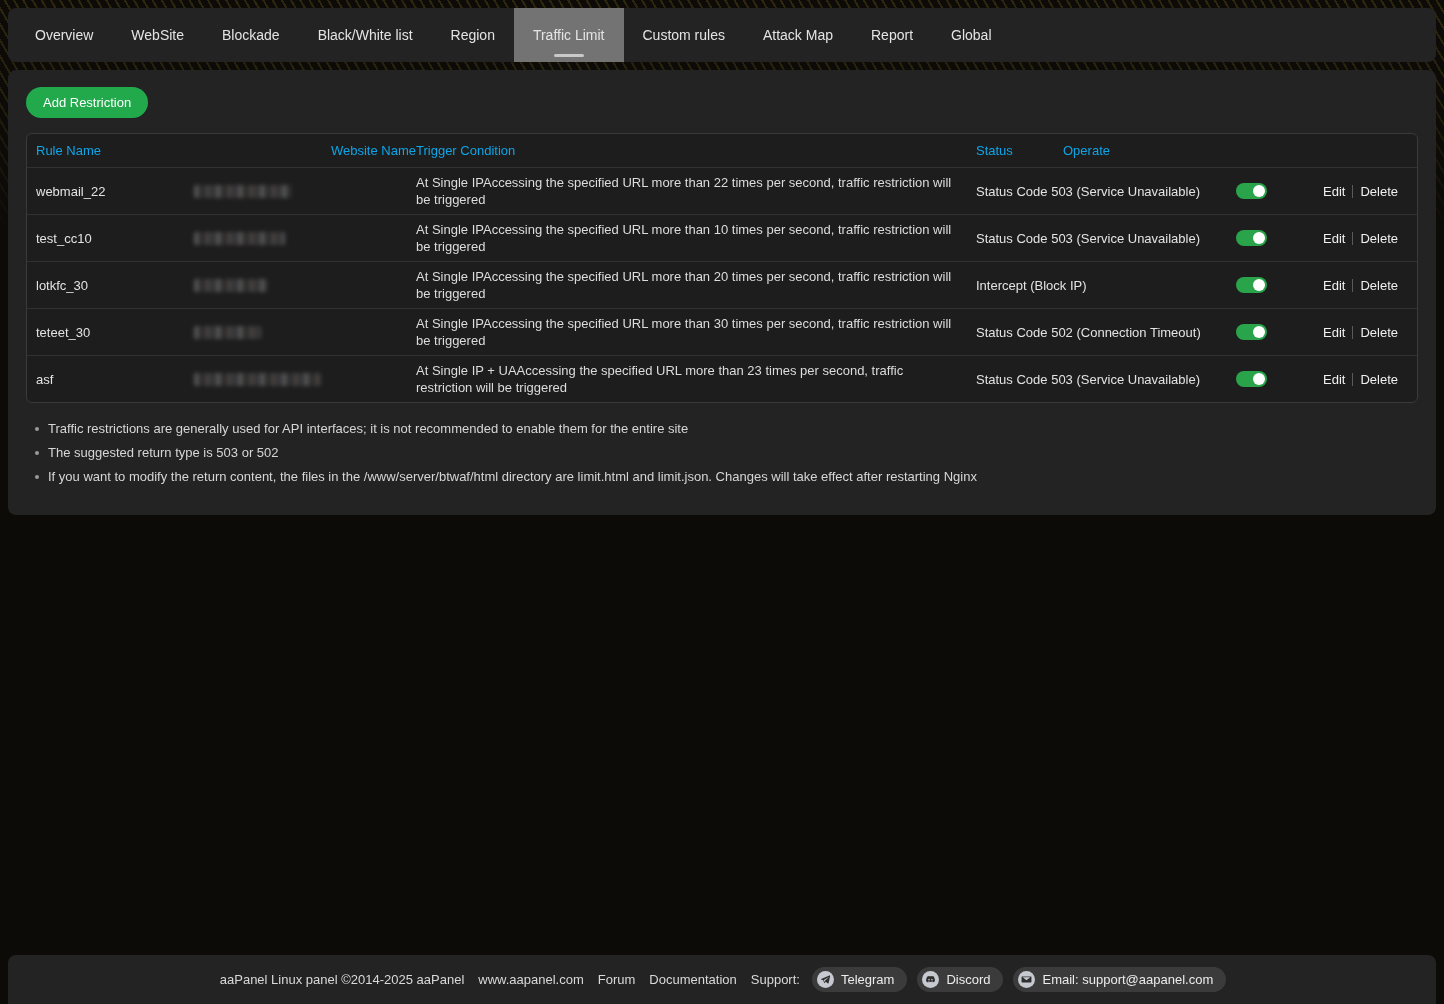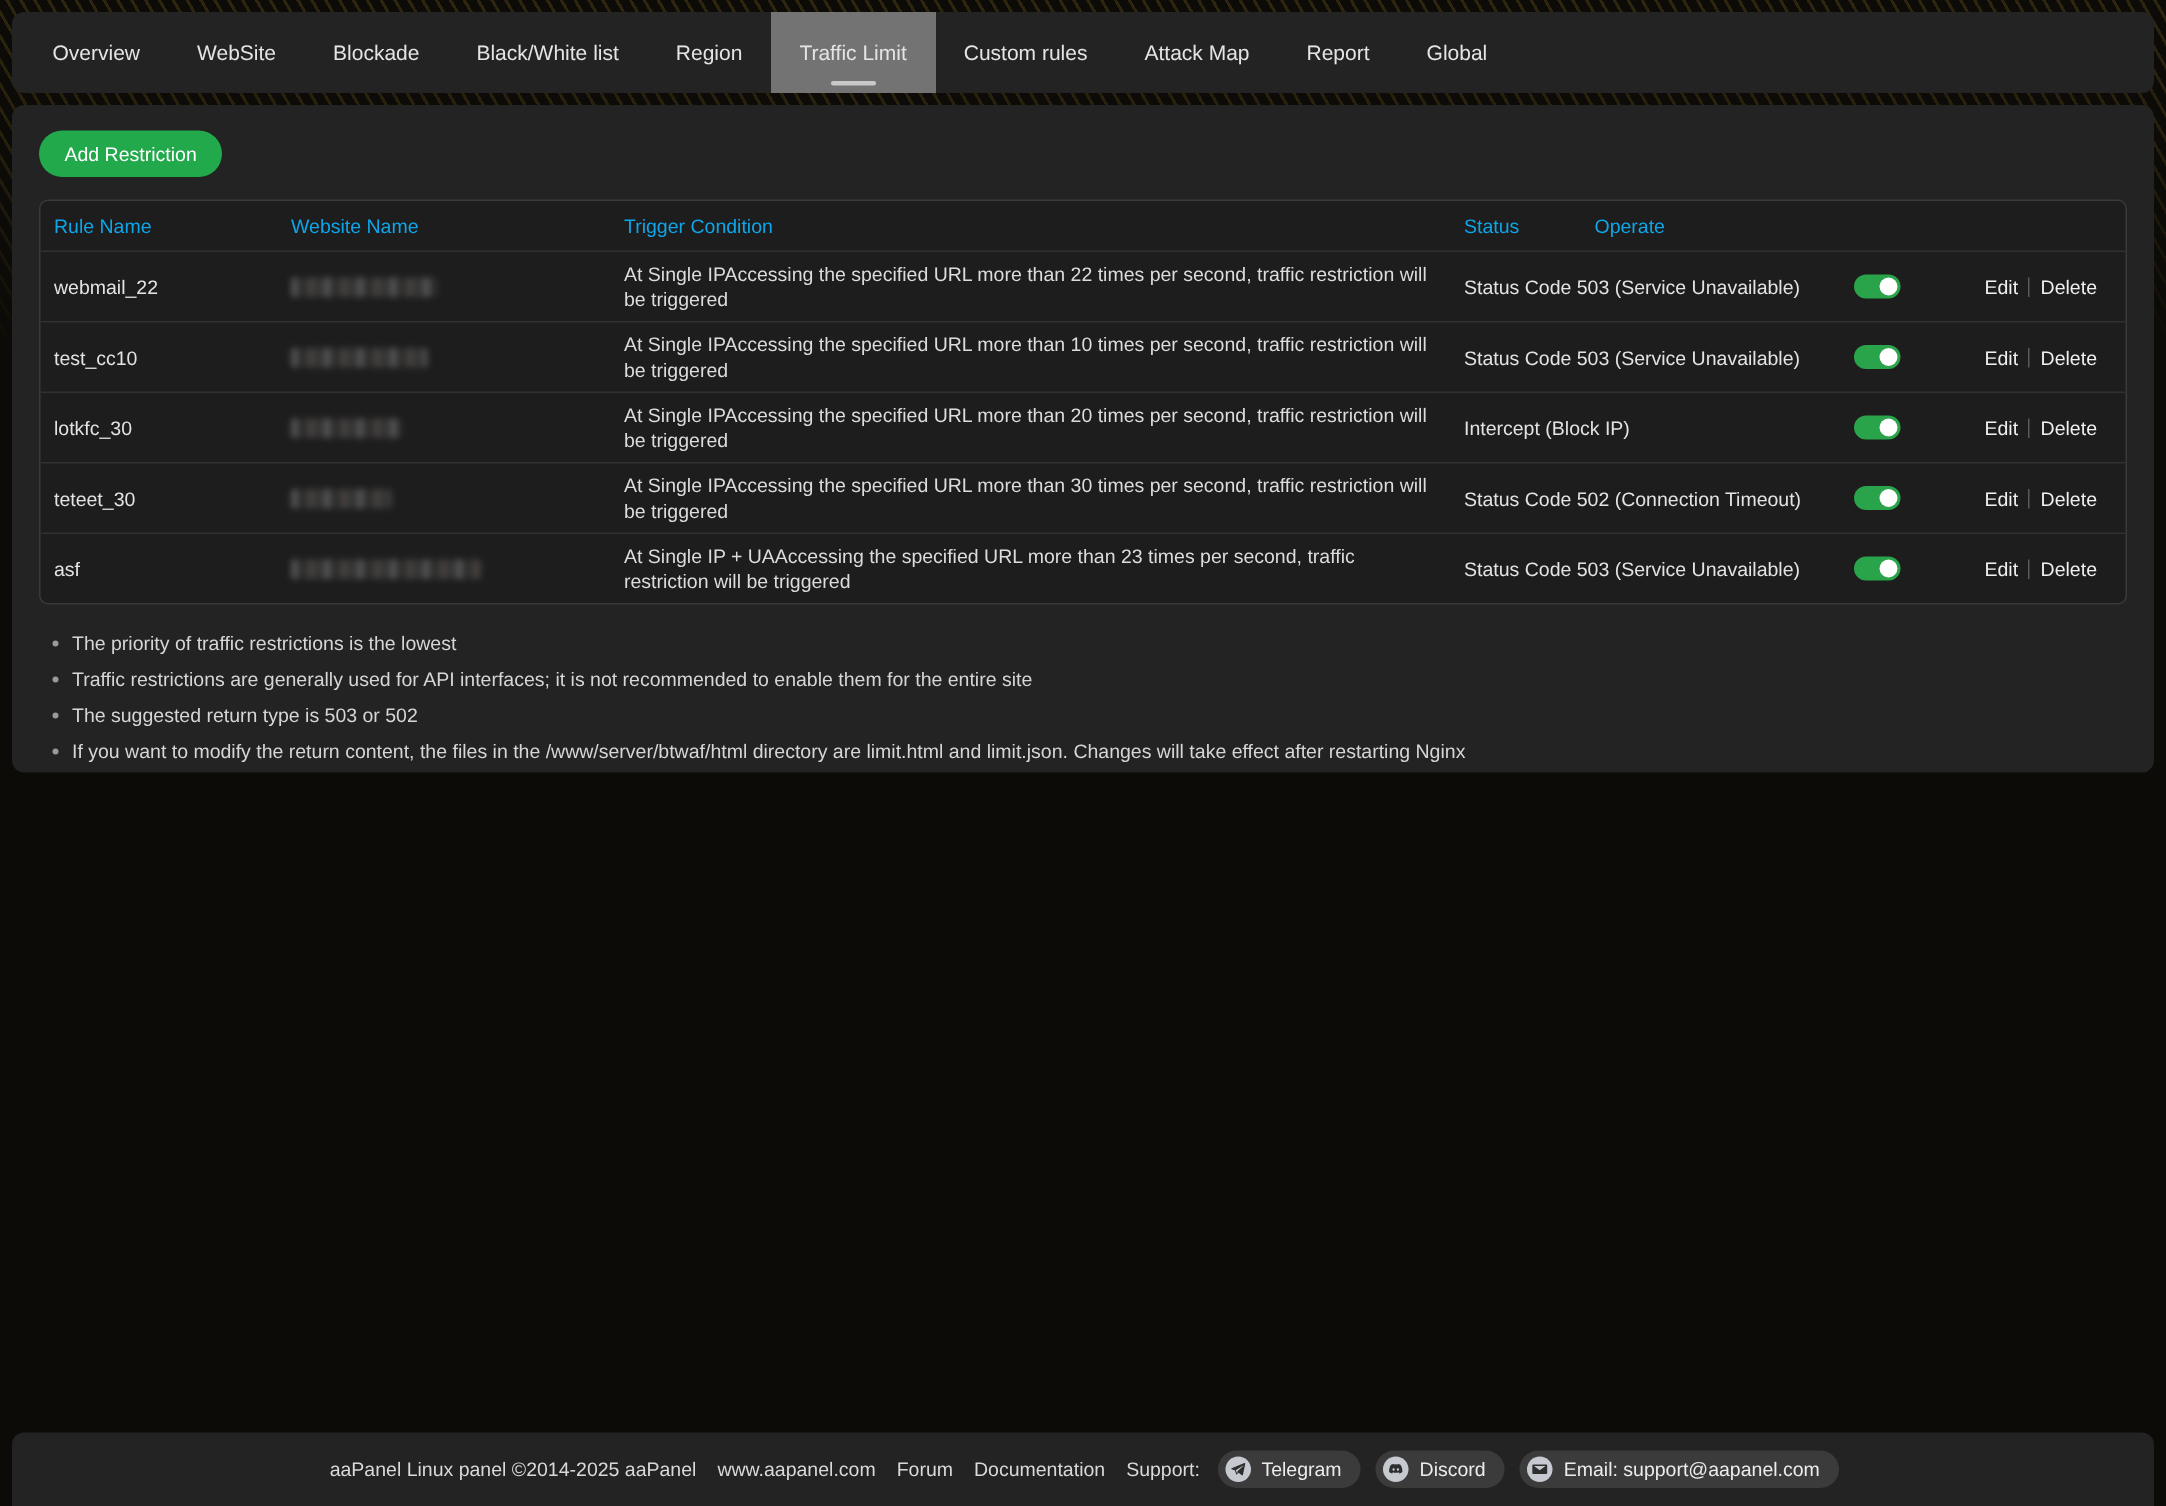--- a/index.html
+++ b/index.html
@@ -49,21 +49,21 @@
 
   .tbl {
     margin-top:15px; border:1px solid #3a3a3a; border-radius:6px;
     background:#1d1d1d; overflow:hidden;
   }
   .trow { display:flex; align-items:center; min-height:45px; border-top:1px solid #313131; }
   .trow.head { min-height:33px; border-top:none; }
   .trow.head .cell { color:#0ea5e9; font-size:13px; }
   .cell { font-size:13px; color:#e3e3e3; padding:6px 0; }
   .c-rule    { width:167px; padding-left:9px; }
-  .c-site    { width:222px; }
+  .c-site    { width:222px;text-align:right; }
   .c-trigger { width:560px; padding-right:16px; line-height:17px; color:#dcdcdc; }
   .c-action  { width:260px; }
   .c-status  { width:87px; }
   .c-operate { flex:1; text-align:left; padding-right:9px; white-space:nowrap; }
 
   .blur-chip {
     height:13px; border-radius:2px;
     background:repeating-linear-gradient(90deg,#5c5c5c 0 5px,#303030 5px 11px,#4b4643 11px 16px,#38393b 16px 22px);
     filter:blur(2px); opacity:.85;
   }
@@ -237,21 +237,20 @@
       <span class="toggle" style="background: rgb(42, 164, 74);"><span class="knob"></span></span>
     </div>
     <div class="cell c-operate">
       <span class="op-link">Edit</span><span class="op-sep"></span><span class="op-link">Delete</span>
     </div>
   </div>
 </div>
   </div>
 
   <ul class="notes">
-  <li>The priority of traffic restrictions is the lowest</li>
 
   <li>Traffic restrictions are generally used for API interfaces; it is not recommended to enable them for the entire site</li>
 
   <li>The suggested return type is 503 or 502</li>
 
   <li>If you want to modify the return content, the files in the /www/server/btwaf/html directory are limit.html and limit.json. Changes will take effect after restarting Nginx</li>
 </ul>
 </main>
 
 <footer class="footer">

